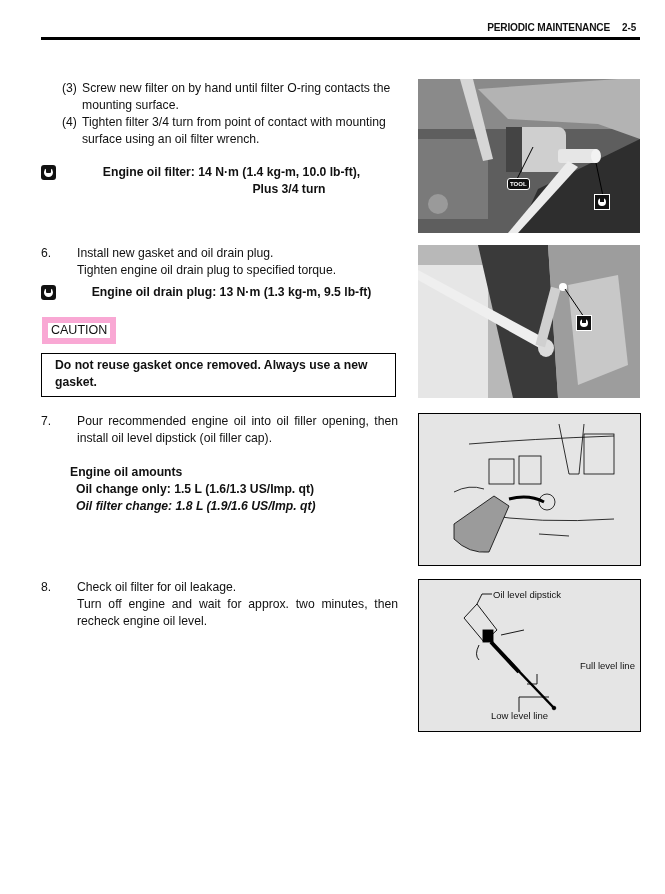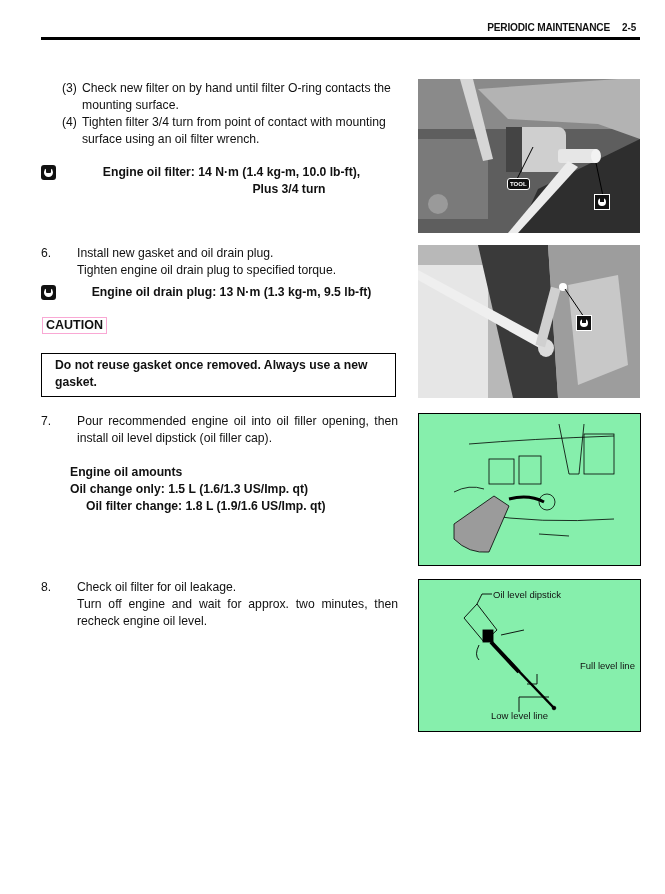--- a/index.html
+++ b/index.html
@@ -19,46 +19,46 @@
   .step .num { position: absolute; left: 0; top: 0; }
   .step .txt { margin-left: 36px; text-align: justify; }
 
   .torque { font-weight: bold; line-height: 17px; text-align: center; }
   .torque-icon { position: absolute; width: 15px; height: 15px; background: #111; border-radius: 3px; }
   .torque-icon::after { content: ""; position: absolute; left: 3px; top: 3px; width: 9px; height: 9px;
                         border-radius: 50%; background: #fff; }
   .torque-icon::before { content: ""; position: absolute; left: 5px; top: 2px; width: 5px; height: 6px;
                          background: #111; z-index: 2; border-radius: 1px; }
 
-  .caution-label { left: 42px; top: 317px; border: 1px solid #f9a8d4; padding: 0 3px; font-weight: bold; font-size: 12.5px; line-height: 15px; }
+  .caution-label { left: 42px; top: 317px; border: 6px solid #f9a8d4; padding: 0 3px; font-weight: normal; font-size: 12.5px; line-height: 15px; }
   .caution-box { left: 41px; top: 338px; width: 340px; height: 39px; border: 1.5px solid #000; padding: 3px 0 0 13px;
                  font-weight: bold; line-height: 17px; margin-top: 15px; }
 
   .amounts { left: 70px; font-weight: bold; line-height: 17px; }
 
   .figure { position: absolute; overflow: hidden; }
   .fig-photo { background: #6b6b6b; }
-  .fig-line { border: 1px solid #000; background: #86efac; }
+  .fig-line { border: 1px solid #000; background: #e5e5e5; }
   .fig-label { position: absolute; font-size: 9.5px; color: #111; white-space: nowrap; }
   .tool-badge { position: absolute; background: #111; color: #fff; border: 1px solid #fff; border-radius: 3px;
                 font-size: 6px; font-weight: bold; padding: 1px 2px; line-height: 8px; }
   .wrench-badge { position: absolute; width: 14px; height: 14px; background: #111; border: 1.5px solid #fff; }
   .wrench-badge::after { content: ""; position: absolute; left: 3px; top: 3px; width: 8px; height: 8px; border-radius: 50%; background: #fff; }
   .wrench-badge::before { content: ""; position: absolute; left: 5px; top: 2px; width: 4px; height: 5px; background: #111; z-index: 2; }
 </style>
 </head>
 <body>
 
 <div class="abs header-title">PERIODIC MAINTENANCE</div>
 <div class="abs header-page">2-5</div>
 <div class="abs header-rule"></div>
 
 <div class="abs para substep" style="top:80px;">
   <span class="num">(3)</span>
-  <div class="txt">Check new filter on by hand until filter O-ring contacts the mounting surface.</div>
+  <div class="txt">Screw new filter on by hand until filter O-ring contacts the mounting surface.</div>
 </div>
 <div class="abs para substep" style="top:114px;">
   <span class="num">(4)</span>
   <div class="txt">Tighten filter 3/4 turn from point of contact with mounting surface using an oil filter wrench.</div>
 </div>
 
 <div class="abs torque" style="left:41px; top:164px; width:360px;">
   <span class="torque-icon" style="left:0; top:1px;"></span>
   <div style="margin-left:21px;">Engine oil filter: 14 N·m (1.4 kg-m, 10.0 lb-ft),</div>
   <div style="margin-left:136px;">Plus 3/4 turn</div>
@@ -80,22 +80,22 @@
   <div style="width:330px;">Do not reuse gasket once removed. Always use a new gasket.</div>
 </div>
 
 <div class="abs para step" style="top:413px;">
   <span class="num">7.</span>
   <div class="txt">Pour recommended engine oil into oil filler opening, then install oil level dipstick (oil filler cap).</div>
 </div>
 
 <div class="abs amounts" style="top:464px;">
   <div>Engine oil amounts</div>
-  <div style="">Oil change only: 1.5 L (1.6/1.3 US/Imp. qt)</div>
-  <div style="margin-left:16px;">Oil filter change: 1.8 L (1.9/1.6 US/Imp. qt)</div>
+  <div style="margin-left:6px;">Oil change only: 1.5 L (1.6/1.3 US/Imp. qt)</div>
+  <div style="margin-left:6px;font-style:italic;">Oil filter change: 1.8 L (1.9/1.6 US/Imp. qt)</div>
 </div>
 
 <div class="abs para step" style="top:579px;">
   <span class="num">8.</span>
   <div class="txt">Check oil filter for oil leakage.</div>
   <div class="txt">Turn off engine and wait for approx. two minutes, then recheck engine oil level.</div>
 </div>
 
 <div class="figure fig-photo" style="left:418px; top:79px; width:222px; height:154px;">
   <svg width="222" height="154">

